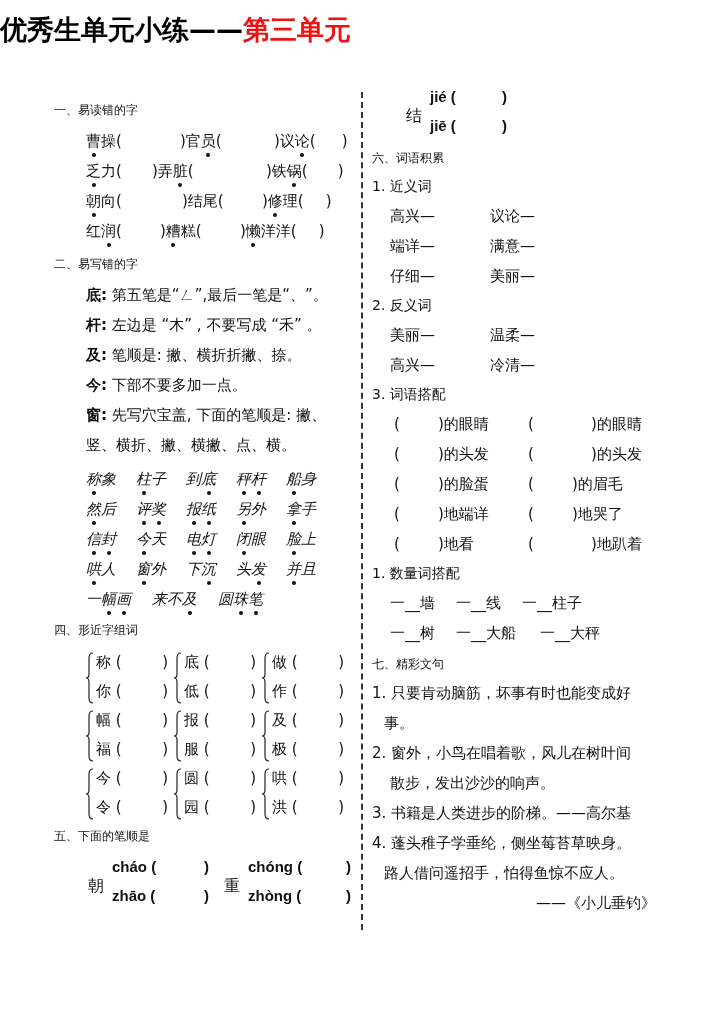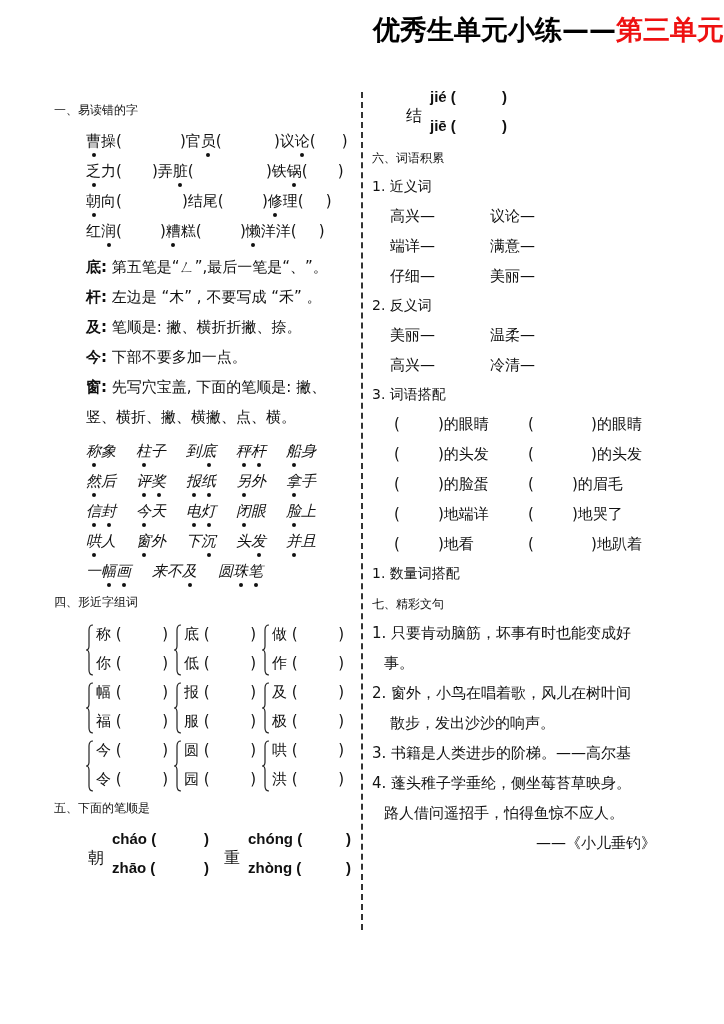--- a/index.html
+++ b/index.html
@@ -1,19 +1,19 @@
 <!DOCTYPE html>
 <html><head>
 <meta charset="utf-8">
 <style>
   * { margin: 0; padding: 0; box-sizing: border-box; }
   html, body { width: 724px; height: 1024px; background: #ffffff; overflow: hidden; }
   body { position: relative; font-family: "DejaVu Sans", "Liberation Sans", sans-serif; color: #111; }
 
-  .title { position: absolute; top: 12px; left: 0; width: 724px; text-align: right;
+  .title { position: absolute; top: 12px; left: 0; width: 724px; text-align: left;
            font-size: 27px; font-weight: bold; letter-spacing: 0px; color: #000; white-space: nowrap; }
   .title .accent { color: #ee1111; }
 
   .divider { position: absolute; left: 361px; top: 92px; height: 838px; width: 0;
              border-left: 2px dashed #333; }
 
   .col-left { position: absolute; left: 54px; top: 96px; width: 306px; }
   .col-right { position: absolute; left: 372px; top: 86px; width: 320px; }
 
   .sec-h { font-size: 12px; font-weight: normal; height: 28px; line-height: 28px; white-space: nowrap; }
@@ -86,20 +86,21 @@
       </div>
       <div class="row">
         <span style="display:inline-block;width:74px"><span>红</span><span class="ch d">润</span><span>(</span></span>
         <span style="display:inline-block;width:80px"><span>)</span><span class="ch d">糟</span><span>糕(</span></span>
         <span style="display:inline-block"><span>)</span><span class="ch d">懒</span><span>洋洋(</span><span style="display:inline-block;width:22px"></span><span>)</span></span>
       </div>
     </div>
   </div>
 
   <div class="s2" style="margin-top:4px">
+    <div class="sec-h">二、易写错的字</div>
     <div style="padding-left:32px; padding-top:2px;">
       <div class="row"><b>底:</b><span> 第五笔是“ㄥ”,最后一笔是“、”。</span></div>
       <div class="row"><b>杆:</b><span> 左边是 “木” ,  不要写成 “禾” 。</span></div>
       <div class="row"><b>及:</b><span> 笔顺是: 撇、横折折撇、捺。</span></div>
       <div class="row"><b>今:</b><span> 下部不要多加一点。</span></div>
       <div class="row"><b>窗:</b><span> 先写穴宝盖, 下面的笔顺是: 撇、</span></div>
       <div class="row"><span>竖、横折、撇、横撇、点、横。</span></div>
     </div>
   </div>
 
@@ -277,20 +278,24 @@
     </div>
     <div class="sub-h">3. 词语搭配</div>
     <div style="padding-left:22px">
       <div class="row match"><span style="width:134px;white-space:pre">(        )的眼睛</span><span style="white-space:pre">(            )的眼睛</span></div>
       <div class="row match"><span style="width:134px;white-space:pre">(        )的头发</span><span style="white-space:pre">(            )的头发</span></div>
       <div class="row match"><span style="width:134px;white-space:pre">(        )的脸蛋</span><span style="white-space:pre">(        )的眉毛</span></div>
       <div class="row match"><span style="width:134px;white-space:pre">(        )地端详</span><span style="white-space:pre">(        )地哭了</span></div>
       <div class="row match"><span style="width:134px;white-space:pre">(        )地看</span><span style="white-space:pre">(            )地趴着</span></div>
     </div>
     <div class="sub-h">1. 数量词搭配</div>
+    <div style="padding-left:18px">
+      <div class="row match"><span style="width:66px">一__墙</span><span style="width:66px">一__线</span><span>一__柱子</span></div>
+      <div class="row match"><span style="width:66px">一__树</span><span style="width:84px">一__大船</span><span>一__大秤</span></div>
+    </div>
   </div>
 
   <div style="margin-top:2px">
     <div class="sec-h">七、精彩文句</div>
     <div class="quote">
       <div>1. 只要肯动脑筋，坏事有时也能变成好</div>
       <div class="q-indent">事。</div>
     </div>
     <div class="quote">
       <div>2. 窗外，小鸟在唱着歌，风儿在树叶间</div>

